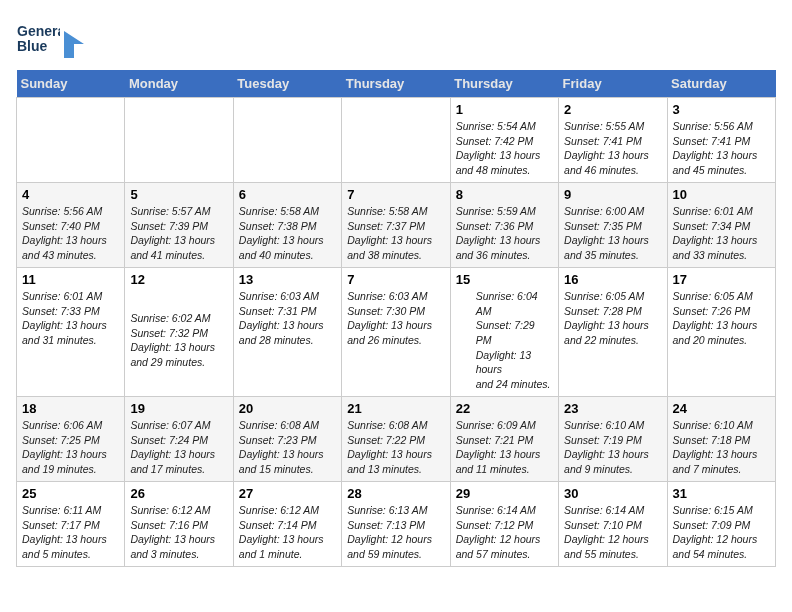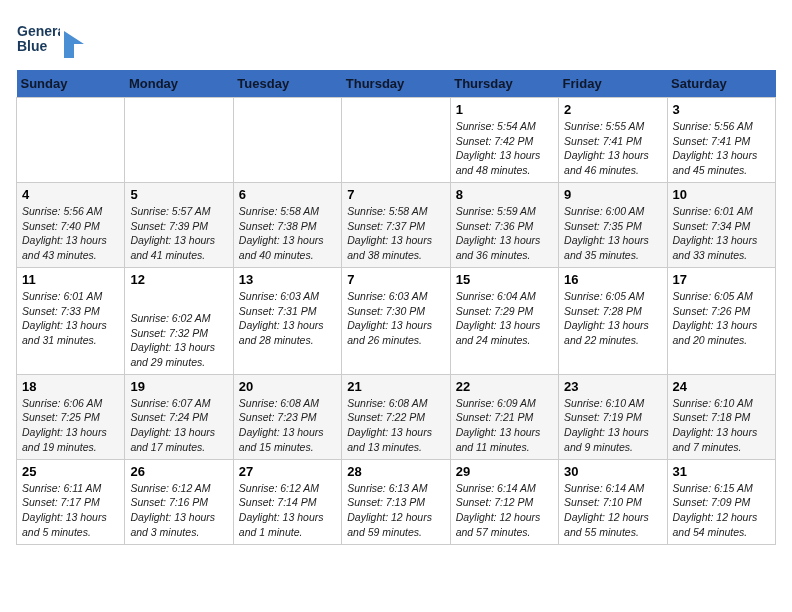--- a/index.html
+++ b/index.html
@@ -33,21 +33,21 @@
       font-size: 15px;
       color: #333;
     }
     table {
       width: 100%;
       border-collapse: collapse;
       font-size: 11px;
     }
     thead tr th {
       background: #3a6ec0;
-      color: #0f172a;
+      color: #e5e5e5;
       padding: 6px 4px;
       text-align: left;
       font-size: 13px;
       font-weight: bold;
     }
     tbody tr td {
       border: 1px solid #ccc;
       vertical-align: top;
       padding: 4px 5px;
       height: 85px;
@@ -209,21 +209,21 @@
         </td>
         <td>
           <span class="day-number">7</span>
           <div class="cell-info" style="white-space: pre-line;">Sunrise: 6:03 AM
 Sunset: 7:30 PM
 Daylight: 13 hours
 and 26 minutes.</div>
         </td>
         <td>
           <span class="day-number">15</span>
-          <div class="cell-info" style="white-space: pre-line;">Sunrise: 6:04 AM
+          <div class="cell-info" style="white-space: pre-line; margin-left: 20px;">Sunrise: 6:04 AM
 Sunset: 7:29 PM
 Daylight: 13 hours
 and 24 minutes.</div>
         </td>
         <td>
           <span class="day-number">16</span>
           <div class="cell-info" style="white-space: pre-line;">Sunrise: 6:05 AM
 Sunset: 7:28 PM
 Daylight: 13 hours
 and 22 minutes.</div>

